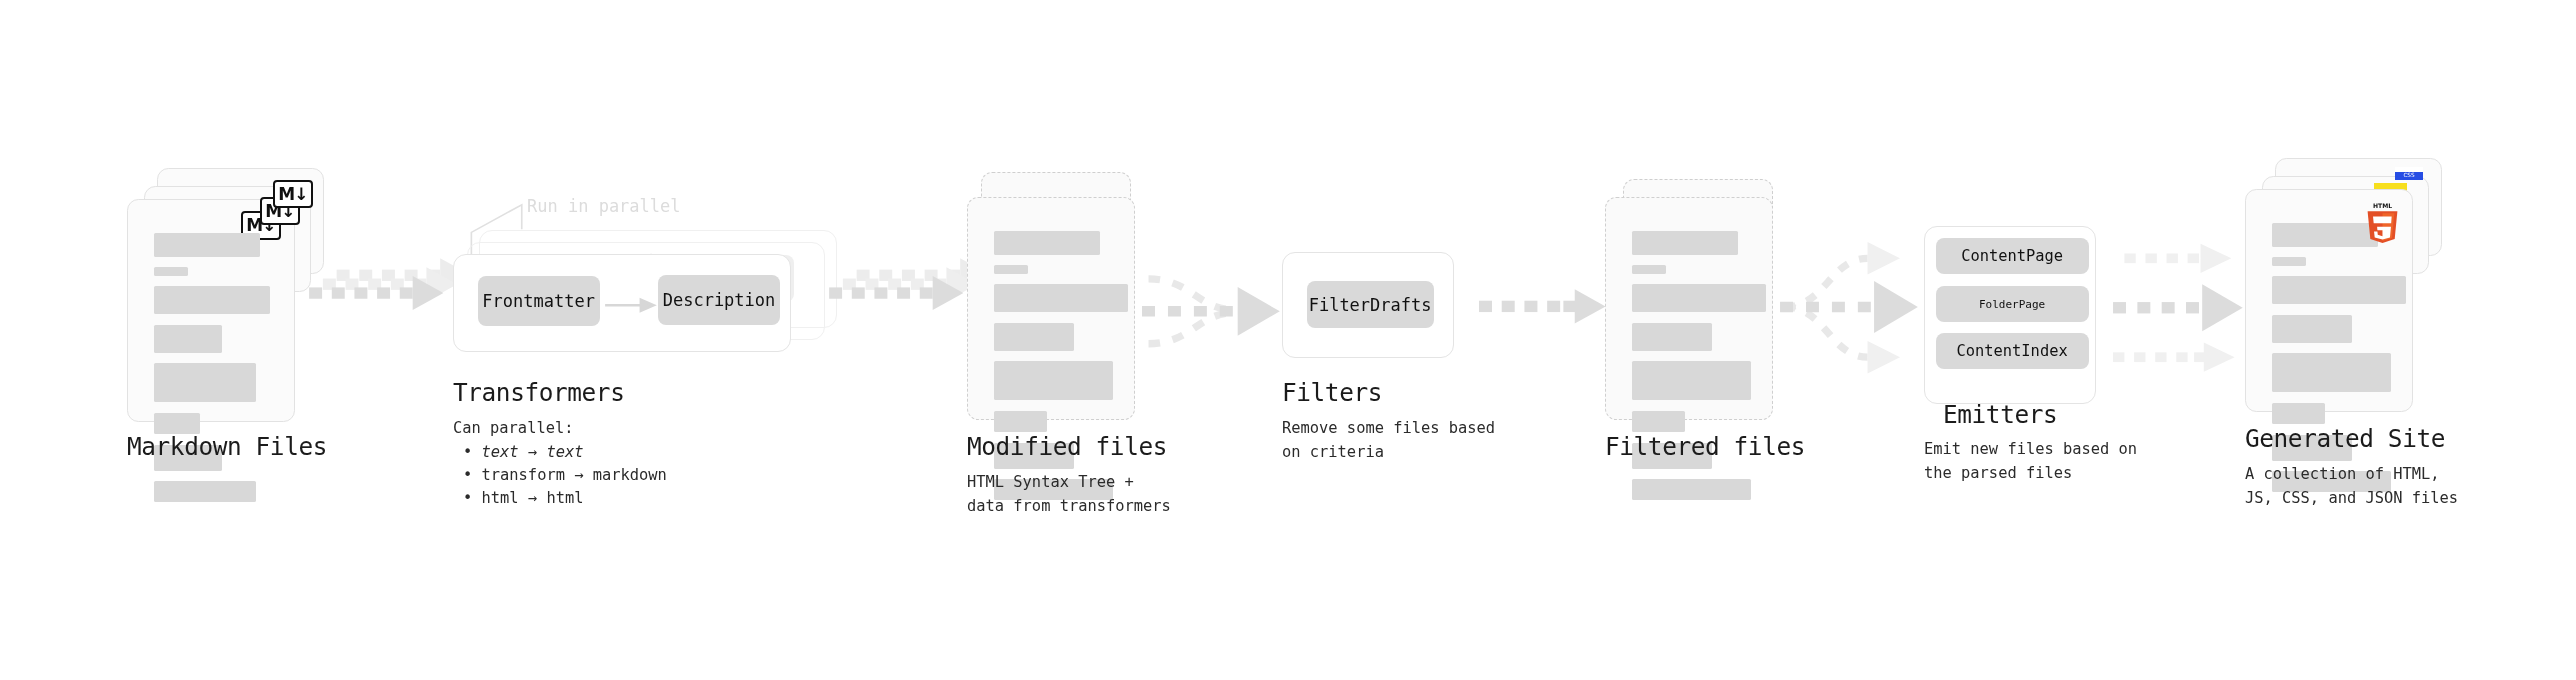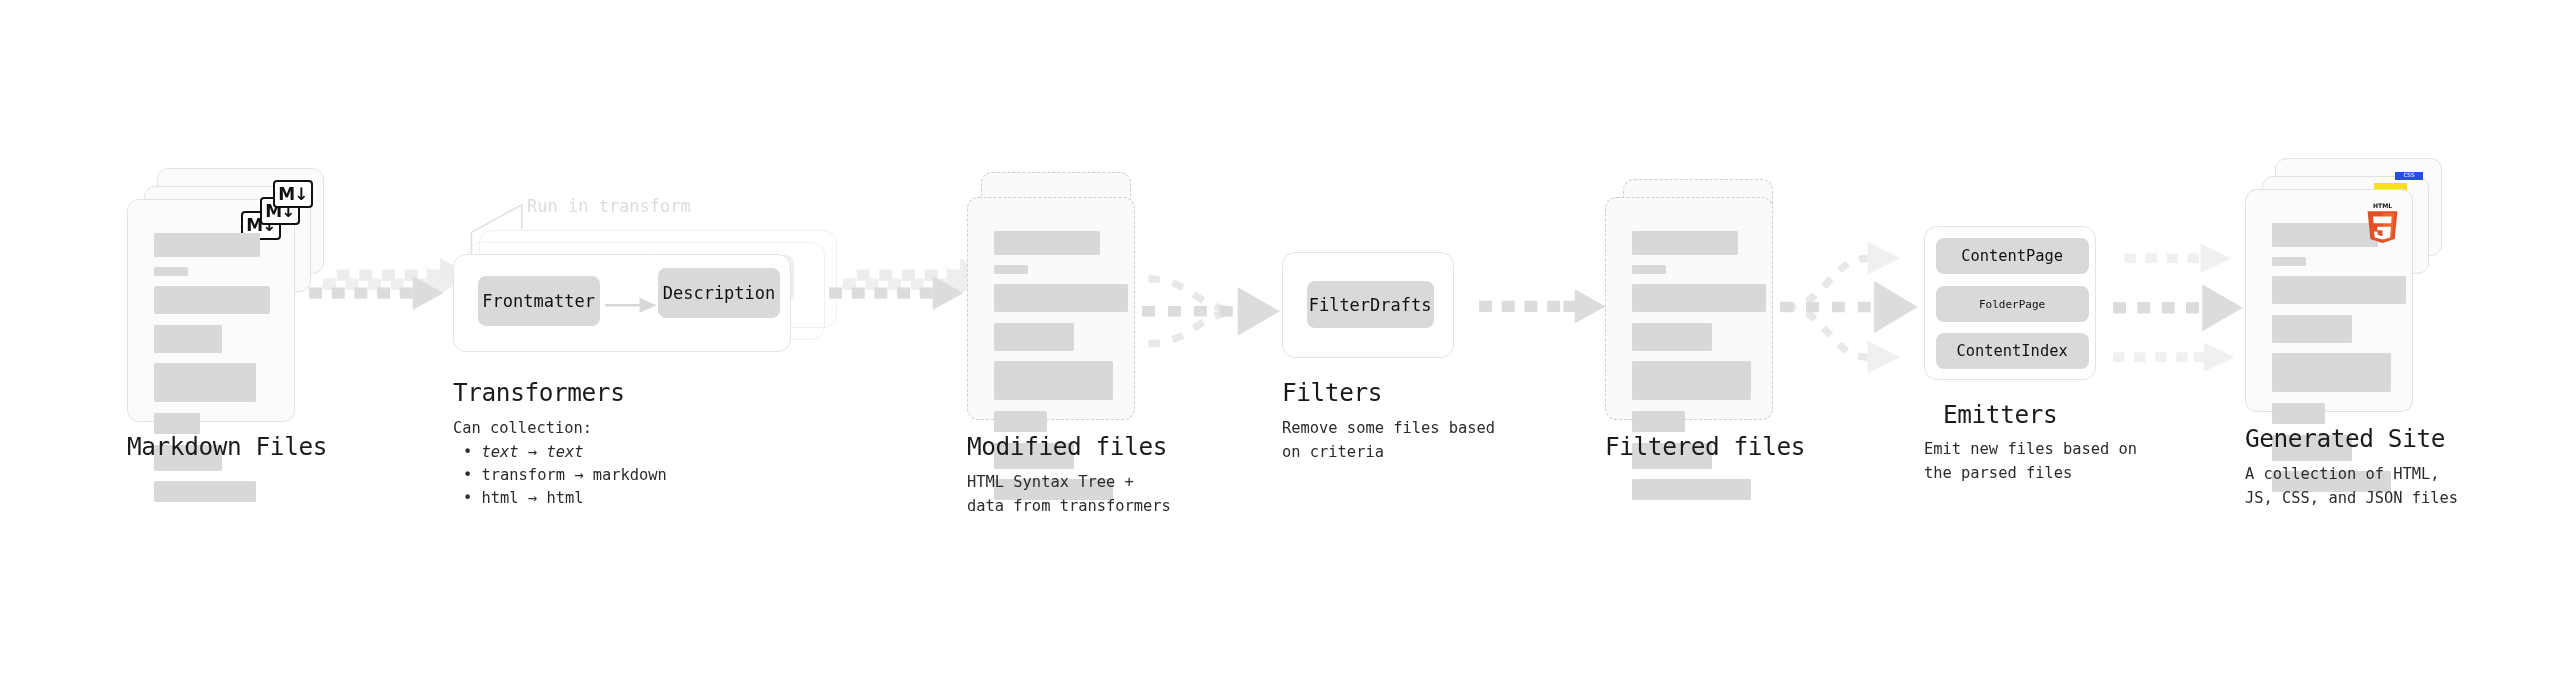--- a/index.html
+++ b/index.html
@@ -154,21 +154,21 @@
       <rect x="112" y="24" width="16" height="14"></rect>
       <polygon points="128,10 166,31 128,52"></polygon>
     </g>
   </svg>
 
   <div>
 
     <svg class="conn" style="left:455px;top:195px;" width="114" height="65" viewBox="0 0 140 80">
       <path d="M 20,80 L 20,46 L 82,12 L 82,42" fill="none" stroke="#e0e0e0" stroke-width="2"></path>
     </svg>
-    <div class="ghost-label" style="left:527px;top:196px;">Run in transform</div>
+    <div class="ghost-label" style="left:527px;top:196px;">Run in parallel</div>
 
     <div class="panel ghost" style="left:479px;top:230px;width:358px;height:98px;">
       <div class="pill" style="left:34px;top:24.4px;width:110px;height:47px;background:#efefef;color:transparent;"></div>
       <div class="pill" style="left:204px;top:24.4px;width:110px;height:47px;background:#efefef;color:transparent;"></div>
     </div>
     <div class="panel ghost" style="left:467px;top:242px;width:358px;height:98px;">
       <div class="pill" style="left:34px;top:24.4px;width:110px;height:47px;background:#e6e6e6;color:transparent;"></div>
       <div class="pill" style="left:204px;top:24.4px;width:110px;height:47px;background:#e6e6e6;color:transparent;"></div>
     </div>
 
@@ -176,31 +176,31 @@
       <g stroke="#ededed" stroke-width="3" fill="#ededed">
         <line x1="0" y1="6" x2="44" y2="6"></line>
           <polygon points="44,0 58,6 44,12"></polygon>
         <line x1="0" y1="24" x2="44" y2="24"></line>
           <polygon points="44,18 58,24 44,30"></polygon>
       </g>
     </svg>
 
     <div class="panel" style="left:453px;top:254px;width:338px;height:98px;">
       <div class="pill" style="left:23.6px;top:21px;width:122px;height:50px;">Frontmatter</div>
-      <div class="pill" style="left:204px;top:13px;width:122px;height:50px;text-align:right;">Description</div>
+      <div class="pill" style="left:204px;top:20px;width:122px;height:50px;text-align:right;">Description</div>
     </div>
     <svg class="conn" style="left:605px;top:298px;" width="57" height="14.6" viewBox="0 0 70 18">
       <g stroke="#d7d7d7" stroke-width="3" fill="#d7d7d7">
         <line x1="0" y1="9" x2="44" y2="9"></line>
           <polygon points="44,2 60,9 44,16"></polygon>
       </g>
     </svg>
 
     <div class="title" style="left:453px;top:378px;">Transformers</div>
-    <div class="subtitle" style="left:453px;top:416px;">Can collection:</div>
+    <div class="subtitle" style="left:453px;top:416px;">Can parallel:</div>
     <div class="subtitle" style="left:463px;top:440px;font-style:italic;">• text → text</div>
     <div class="subtitle" style="left:463px;top:463px;">• transform → markdown</div>
     <div class="subtitle" style="left:463px;top:486px;">• html → html</div>
   </div>
 
   <svg class="conn" style="left:829px;top:268px;" width="154" height="89" viewBox="0 0 190 110">
     <g fill="#ececec">
       <g transform="translate(34,-22)">
         <rect x="0" y="24" width="16" height="14"></rect>
           <rect x="28" y="24" width="16" height="14"></rect>
@@ -302,21 +302,21 @@
     </g>
     <polygon points="108,10 148,30 108,50" fill="#f0f0f0"></polygon>
     <polygon points="108,132 148,152 108,172" fill="#f0f0f0"></polygon>
     <g stroke="#dcdcdc" stroke-width="13" stroke-dasharray="16 16" fill="none">
       <line x1="0" y1="90" x2="116" y2="90"></line>
     </g>
     <polygon points="116,58 170,90 116,122" fill="#dcdcdc"></polygon>
   </svg>
 
   <div>
-    <div class="panel" style="left:1924px;top:226px;width:172px;height:154px;padding-left:7px;">
+    <div class="panel" style="left:1924px;top:226px;width:172px;height:178px;padding-left:7px;">
       <div class="pill" style="left:10.6px;top:11.4px;width:153px;height:36px;font-size:15.4px;">ContentPage</div>
       <div class="pill" style="left:10.6px;top:59px;width:153px;height:36px;font-size:11px;">FolderPage</div>
       <div class="pill" style="left:10.6px;top:106px;width:153px;height:36px;font-size:15.4px;">ContentIndex</div>
     </div>
     <div class="title" style="left:1924px;top:400px;margin-left:19px;">Emitters</div>
     <div class="subtitle" style="left:1924px;top:437px;">Emit new files based on
 the parsed files</div>
   </div>
 
   <svg class="conn" style="left:2113px;top:234px;" width="146" height="154" viewBox="0 0 180 190">

